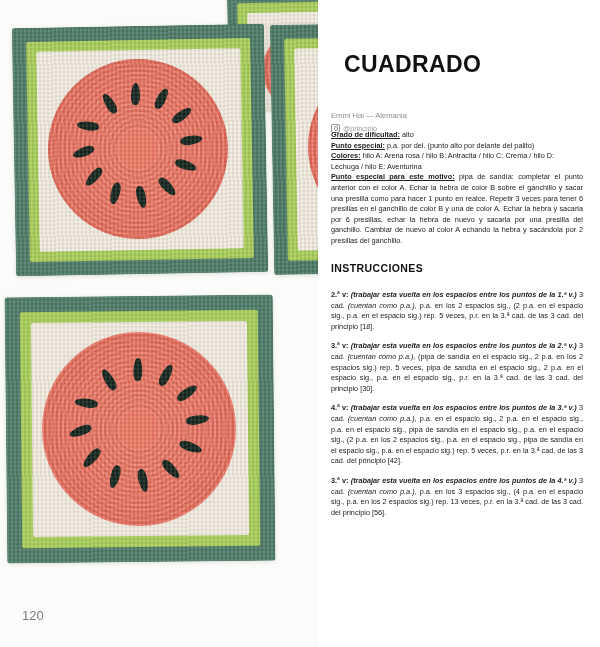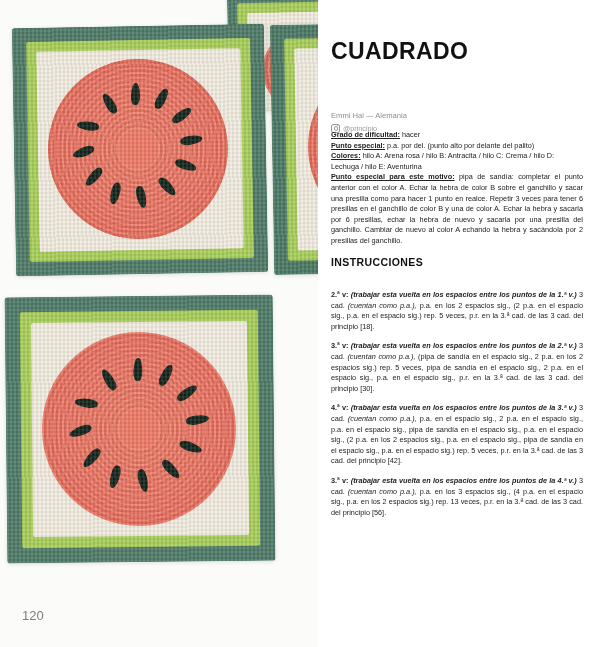--- a/index.html
+++ b/index.html
@@ -24,40 +24,40 @@
   .melon::after{content:"";position:absolute;inset:0;border-radius:50%;
      background:repeating-radial-gradient(circle at 50% 50%, rgba(255,255,255,.10) 0 2px, rgba(0,0,0,.05) 2px 5px);}
   .core{position:absolute;border-radius:50%;background:#ee7a66;}
   .seed{position:absolute;background:#14241c;border-radius:48% 48% 40% 40%/60% 60% 40% 40%;}
   .tex{position:absolute;inset:0;pointer-events:none;
       background:repeating-linear-gradient(90deg, rgba(255,255,255,.07) 0 2px, rgba(0,0,0,.05) 2px 4px),
                  repeating-linear-gradient(0deg, rgba(255,255,255,.05) 0 2px, rgba(0,0,0,.04) 2px 4px);}
 
   
   .text-col{position:absolute;left:331px;top:0;width:250px;height:647px;}
-  .title{font-weight:bold;font-size:23px;line-height:22px;letter-spacing:.4px;margin:0;
+  .title{font-weight:bold;font-size:23px;line-height:22px;letter-spacing:.4px;margin:13px;
          color:#111;font-family:"Liberation Sans",sans-serif;}
   .title-wrap{position:absolute;top:40px;left:0;width:250px;}
   .title-row2{display:flex;align-items:center;gap:7px;margin-top:2px;}
   .badge{display:inline-block;background:#e0352b;color:#fff;font-size:6.2px;font-weight:bold;
          letter-spacing:.25px;padding:3px 6px 3px 6px;border-radius:2px;white-space:nowrap;
          transform:translateY(1px);}
 
   .author{position:absolute;top:110px;left:0;width:250px;font-size:7.6px;color:#8d8d8d;line-height:11px;}
   .handle{display:flex;align-items:center;gap:3px;font-size:7.2px;color:#9a9a9a;margin-top:1.5px;}
   .ig{width:7px;height:7px;border:1px solid #9a9a9a;border-radius:2px;position:relative;display:inline-block;}
   .ig::before{content:"";position:absolute;left:1.5px;top:1.5px;width:2.6px;height:2.6px;border:1px solid #9a9a9a;border-radius:50%;}
   .ig::after{content:"";position:absolute;right:.8px;top:.6px;width:1px;height:1px;background:#9a9a9a;border-radius:50%;}
 
   .meta{position:absolute;top:130px;left:0;width:252px;font-size:7.3px;line-height:10.6px;color:#222;}
   .meta p{margin:0 0 0 0;}
   .u{text-decoration:underline;font-weight:bold;}
   .special{margin-top:0;text-align:justify;}
 
-  .instr-title{position:absolute;top:256px;left:0;font-size:10.5px;font-weight:bold;letter-spacing:.4px;color:#111;}
+  .instr-title{position:absolute;top:262px;left:0;font-size:10.5px;font-weight:bold;letter-spacing:.4px;color:#111;}
 
   .rows{position:absolute;top:290px;left:0;width:252px;}
   .row{font-size:7.3px;line-height:10.6px;color:#222;margin-bottom:9px;text-align:justify;}
   .row .lead{font-weight:bold;}
   .row .it{font-style:italic;font-weight:bold;}
   .row .itn{font-style:italic;}
 
   .pagenum{position:absolute;left:22px;top:608px;font-size:13px;color:#7d7d7d;}
 </style>
 </head>
@@ -144,21 +144,21 @@
     <div class="author">
       <div>Emmi Hai — Alemania</div>
       <div class="handle">
         <span class="ig"></span>
         <span>@principio</span>
       </div>
     </div>
 
     <div class="meta">
       <p>
-        <span class="u">Grado de dificultad:</span><span> hacer</span>
+        <span class="u">Grado de dificultad:</span><span> alto</span>
       </p>
       <p>
         <span class="u">Punto especial:</span><span> p.a. por del. (punto alto por delante del palito)</span>
       </p>
       <p>
         <span class="u">Colores:</span><span> hilo A: Arena rosa / hilo B: Antracita / hilo C: Crema / hilo D: Lechuga / hilo E: Aventurina</span>
       </p>
       <p class="special">
         <span class="u">Punto especial para este motivo:</span><span> pipa de sandía: completar el punto anterior con el color A. Echar la hebra de color B sobre el ganchillo y sacar una presilla como para hacer 1 punto en realce. Repetir 3 veces para tener 6 presillas en el ganchillo de color B y una de color A. Echar la hebra y sacarla por 6 presillas, echar la hebra de nuevo y sacarla por una presilla del ganchillo. Cambiar de nuevo al color A echando la hebra y sacándola por 2 presillas del ganchillo.</span>
       </p>

